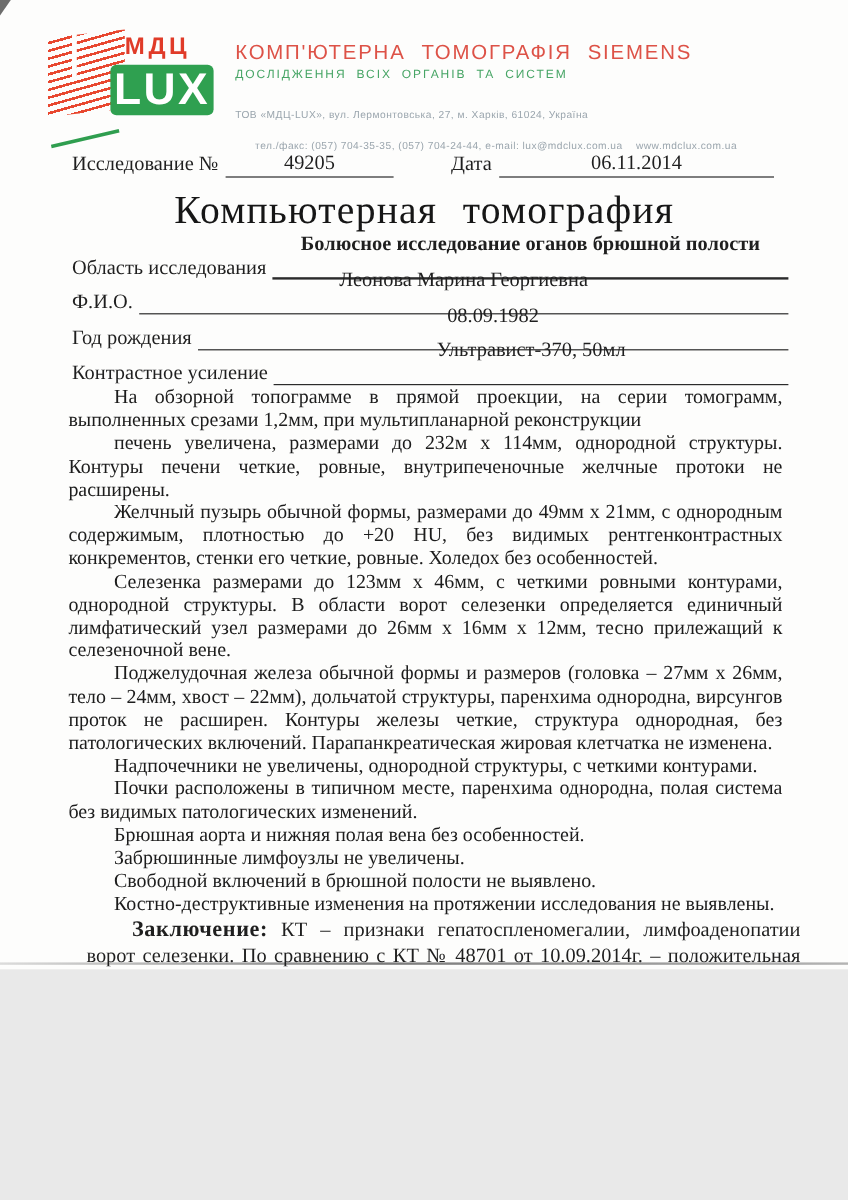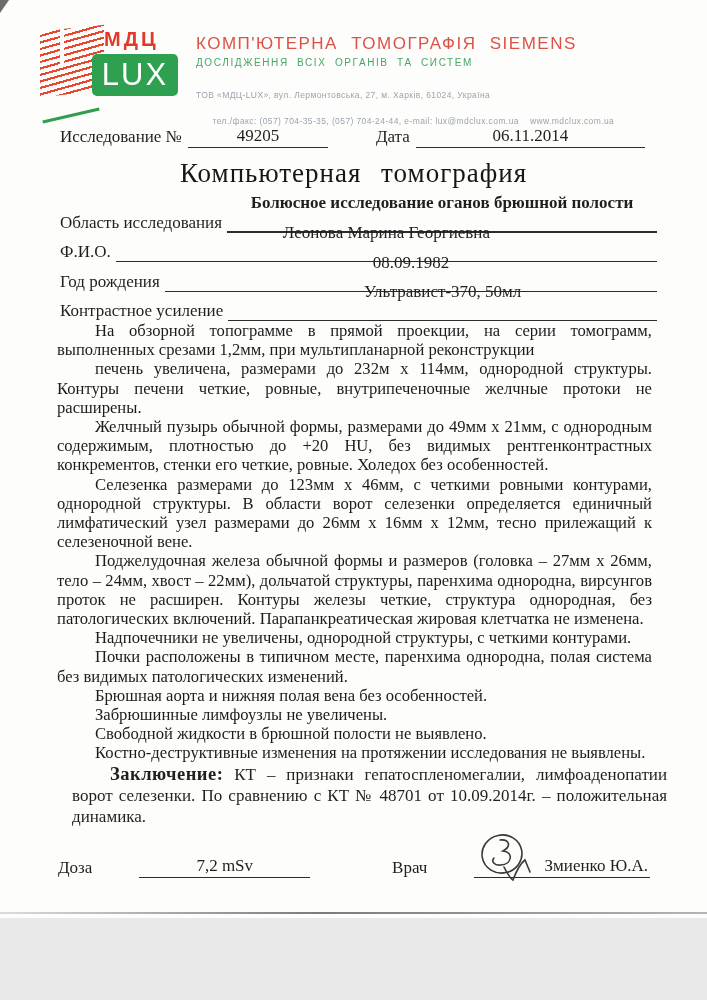--- a/index.html
+++ b/index.html
@@ -1,17 +1,17 @@
 <!DOCTYPE html>
 <html><head>
 <meta charset="utf-8">
 <style>
   html,body{margin:0;padding:0;background:#e9e9e9;}
   .page{
-    position:relative;width:707px;height:918px;margin:0 auto;
+    position:relative;width:707px;height:808px;margin:0 auto;
     background:#fdfdfc;overflow:hidden;color:#1f1f1f;
     font-family:"Liberation Serif", serif;
   }
   
   .scan-corner{position:absolute;left:0;top:0;width:0;height:0;
     border-top:13px solid rgba(60,60,60,.75);border-right:9px solid transparent;}
   .scan-bottom-line{position:absolute;left:0;right:0;bottom:4px;height:2px;
     background:linear-gradient(90deg,rgba(120,120,120,.25),rgba(90,90,90,.8) 45%,rgba(120,120,120,.55));}
   
   .header{position:absolute;left:40px;top:26px;right:20px;height:80px;display:flex;}
@@ -19,35 +19,35 @@
   .logo-stripes{position:absolute;left:0;top:2px;width:64px;height:66px;
     background:repeating-linear-gradient(-10deg,#e8472f 0 2.2px,rgba(255,255,255,0) 2.2px 6.4px);
     transform:skewY(-6deg);}
   .logo-stripes-gap{position:absolute;left:20px;top:0;width:4px;height:40px;background:#fdfdfc;}
   .logo-green-edge{position:absolute;left:2px;top:88px;width:58px;height:3px;background:#2f9e4f;
     transform:rotate(-13deg);}
   .logo-mdc{position:absolute;left:64px;top:2px;color:#e03b28;
     font-family:"Liberation Sans",sans-serif;font-weight:bold;font-size:20px;letter-spacing:3px;}
   .logo-lux{position:absolute;left:52px;top:28px;width:86px;height:42px;background:#2fa050;
     border-radius:5px;color:#fff;display:flex;align-items:center;justify-content:center;
-    font-family:"Liberation Sans",sans-serif;font-weight:normal;font-size:31px;letter-spacing:2px;}
+    font-family:"Liberation Sans",sans-serif;font-weight:bold;font-size:37px;letter-spacing:2px;}
   .header-text{margin-left:14px;padding-top:8px;font-family:"Liberation Sans",sans-serif;}
   .h-title{color:#dd5247;font-size:17px;letter-spacing:1.5px;word-spacing:7px;white-space:nowrap;}
   .h-subtitle{color:#47a565;font-size:10px;letter-spacing:1.6px;word-spacing:4px;margin-top:3px;}
   .h-addr{color:#9aa5ad;font-size:8.5px;letter-spacing:.4px;margin-top:21px;line-height:1.5;white-space:pre-wrap;}
   
   .meta{position:absolute;left:60px;right:62px;top:126px;display:flex;align-items:center;
     font-size:17px;}
   .u-line{border-bottom:1.4px solid #2b2b2b;text-align:center;padding:0 4px 1px 4px;}
   .meta .study-line{width:132px;margin-left:6px;}
   .meta .date-label{margin-left:48px;}
   .meta .date-line{flex:1;margin-left:6px;}
   
   .doc-title{position:absolute;left:0;right:0;top:158px;text-align:center;
-    font-size:27px;letter-spacing:1px;word-spacing:12px;color:#161616;}
+    font-size:33px;letter-spacing:1px;word-spacing:12px;color:#161616;}
   
   .fields{position:absolute;left:60px;right:50px;top:203px;}
   .f-row{display:flex;align-items:flex-end;height:29.5px;font-size:17px;}
   .f-row .f-line{flex:1;margin-left:5px;border-bottom:1.4px solid #2b2b2b;text-align:center;padding-bottom:18px;}
   .f-row.first .f-line{border-bottom-width:2.2px;font-weight:bold;}
   
   .body-text{position:absolute;left:57px;width:595px;top:321px;
     font-size:16.6px;line-height:19.2px;text-align:justify;color:#1c1c1c;}
   .body-text p{margin:0;text-indent:38px;}
   
@@ -117,21 +117,21 @@
   <div class="body-text">
     <p>На обзорной топограмме в прямой проекции, на серии томограмм, выполненных срезами 1,2мм, при мультипланарной реконструкции</p>
     <p>печень увеличена, размерами до 232м х 114мм, однородной структуры. Контуры печени четкие, ровные, внутрипеченочные желчные протоки не расширены.</p>
     <p>Желчный пузырь обычной формы, размерами до 49мм х 21мм, с однородным содержимым, плотностью до +20 HU, без видимых рентгенконтрастных конкрементов, стенки его четкие, ровные. Холедох без особенностей.</p>
     <p>Селезенка размерами до 123мм х 46мм, с четкими ровными контурами, однородной структуры. В области ворот селезенки определяется единичный лимфатический узел размерами до 26мм х 16мм х 12мм, тесно прилежащий к селезеночной вене.</p>
     <p>Поджелудочная железа обычной формы и размеров (головка – 27мм х 26мм, тело – 24мм, хвост – 22мм), дольчатой структуры, паренхима однородна, вирсунгов проток не расширен. Контуры железы четкие, структура однородная, без патологических включений. Парапанкреатическая жировая клетчатка не изменена.</p>
     <p>Надпочечники не увеличены, однородной структуры, с четкими контурами.</p>
     <p>Почки расположены в типичном месте, паренхима однородна, полая система без видимых патологических изменений.</p>
     <p>Брюшная аорта и нижняя полая вена без особенностей.</p>
     <p>Забрюшинные лимфоузлы не увеличены.</p>
-    <p>Свободной жидкости в брюшной полости не выявлено.</p>
+    <p>Свободной включений в брюшной полости не выявлено.</p>
     <p>Костно-деструктивные изменения на протяжении исследования не выявлены.</p>
   </div>
 
   <div class="conclusion">
     <p><span class="c-label">Заключение:</span> <span>КТ – признаки гепатоспленомегалии, лимфоаденопатии ворот селезенки. По сравнению с КТ № 48701 от 10.09.2014г. – положительная динамика.</span></p>
   </div>
 
   <div class="footer">
     <span>Доза</span>
     <span class="u-line dose-line">7,2 mSv</span>

